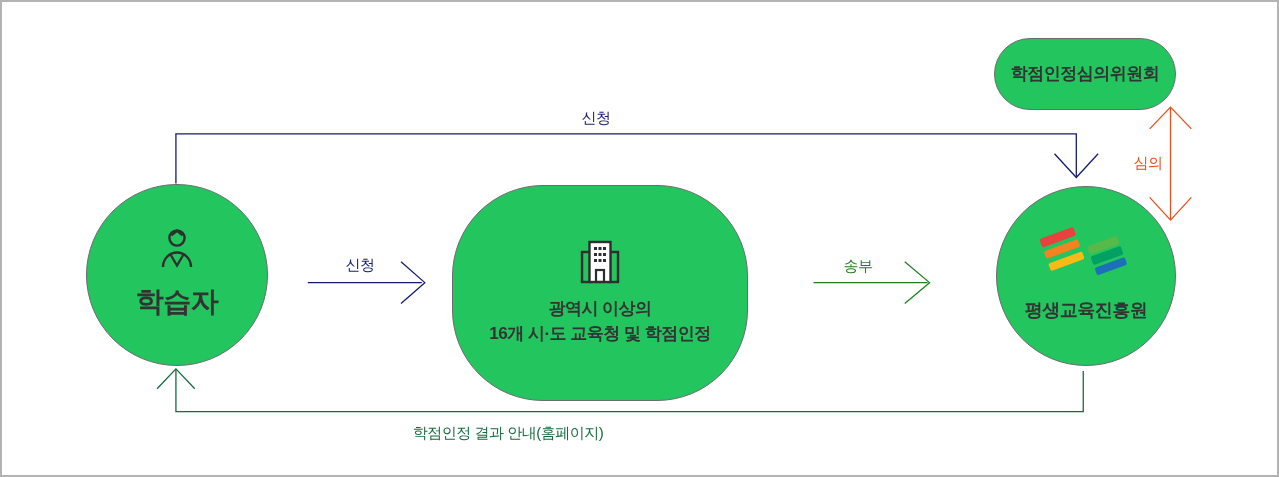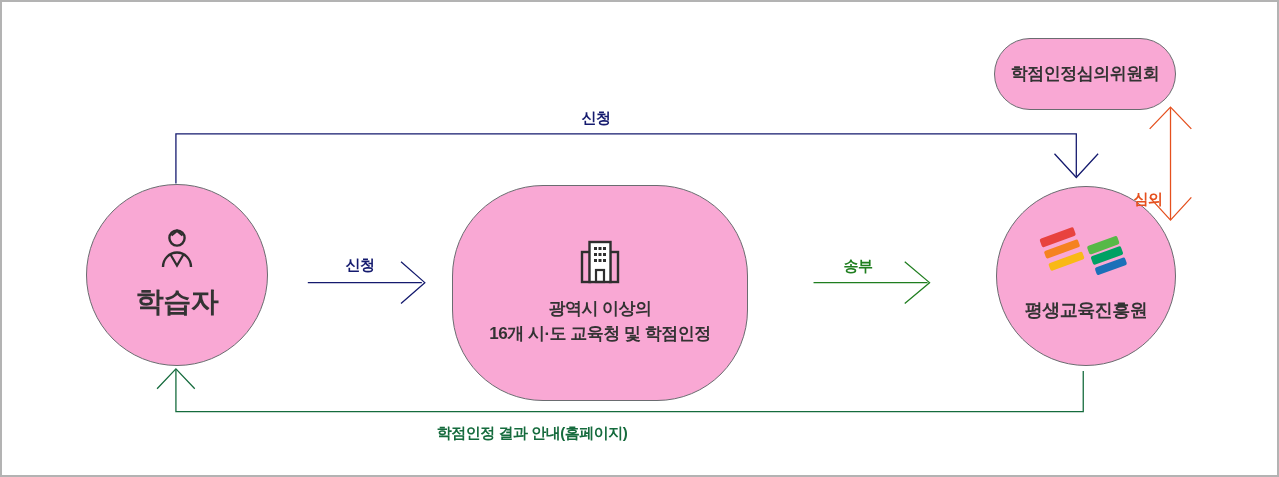--- a/index.html
+++ b/index.html
@@ -16,34 +16,34 @@
   .ln{fill:none;stroke-width:1.3;stroke-linejoin:miter;stroke-linecap:butt;}
   path.navy{stroke:var(--navy);}
   path.green{stroke:var(--green);}
   path.dkgreen{stroke:var(--dark-green);}
   path.red{stroke:var(--orange-red);}
 
   .node{
     position:absolute;
     box-sizing:border-box;
     border:1px solid var(--node-outline);
-    background:#f9a8d4;
+    background:#22c55e;
     display:flex;flex-direction:column;align-items:center;justify-content:center;
     text-align:center;color:var(--text);
   }
   .circle{border-radius:50%;}
   .nlabel{font-weight:600;letter-spacing:-0.5px;line-height:1.45;}
   #learner .nlabel{font-size:28px;margin-top:13px;}
   #office .nlabel{font-size:17px;margin-top:12px;}
   #institute .nlabel{font-size:18px;margin-top:14px;}
   #committee .nlabel{font-size:17px;}
 
   .elabel{
     position:absolute;transform:translateX(-50%);
-    font-size:15px;font-weight:700;white-space:nowrap;letter-spacing:-0.5px;
+    font-size:15px;font-weight:400;white-space:nowrap;letter-spacing:-0.5px;
   }
   .elabel.navy{color:var(--navy);}
   .elabel.green{color:var(--green);}
   .elabel.dkgreen{color:var(--dark-green);}
   .elabel.red{color:var(--orange-red);}
 
   .icon{display:block;}
   .icon .st{stroke:#2e2e2e;stroke-width:2.4;fill:none;}
   .icon .thin{stroke:#2e2e2e;stroke-width:2.2;fill:none;}
   .icon .fillmain{fill:#fff;}
@@ -134,16 +134,16 @@
     <div class="nlabel">평생교육진흥원</div>
   </div>
 
   <div class="node" id="committee" style="left:992px;top:36px;width:182px;height:72px;border-radius:36px;">
     <div class="nlabel">학점인정심의위원회</div>
   </div>
 
   <span class="elabel navy" style="left:594px;top:107px;">신청</span>
   <span class="elabel navy" style="left:358px;top:254px;">신청</span>
   <span class="elabel green" style="left:856px;top:255px;">송부</span>
-  <span class="elabel red" style="left:1146px;top:152px;margin-top:36px;">심의</span>
-  <span class="elabel dkgreen" style="left:530px;top:422px;">학점인정 결과 안내(홈페이지)</span>
+  <span class="elabel red" style="left:1146px;top:152px;">심의</span>
+  <span class="elabel dkgreen" style="left:506px;top:422px;">학점인정 결과 안내(홈페이지)</span>
 
 </div>
 
 </body></html>

